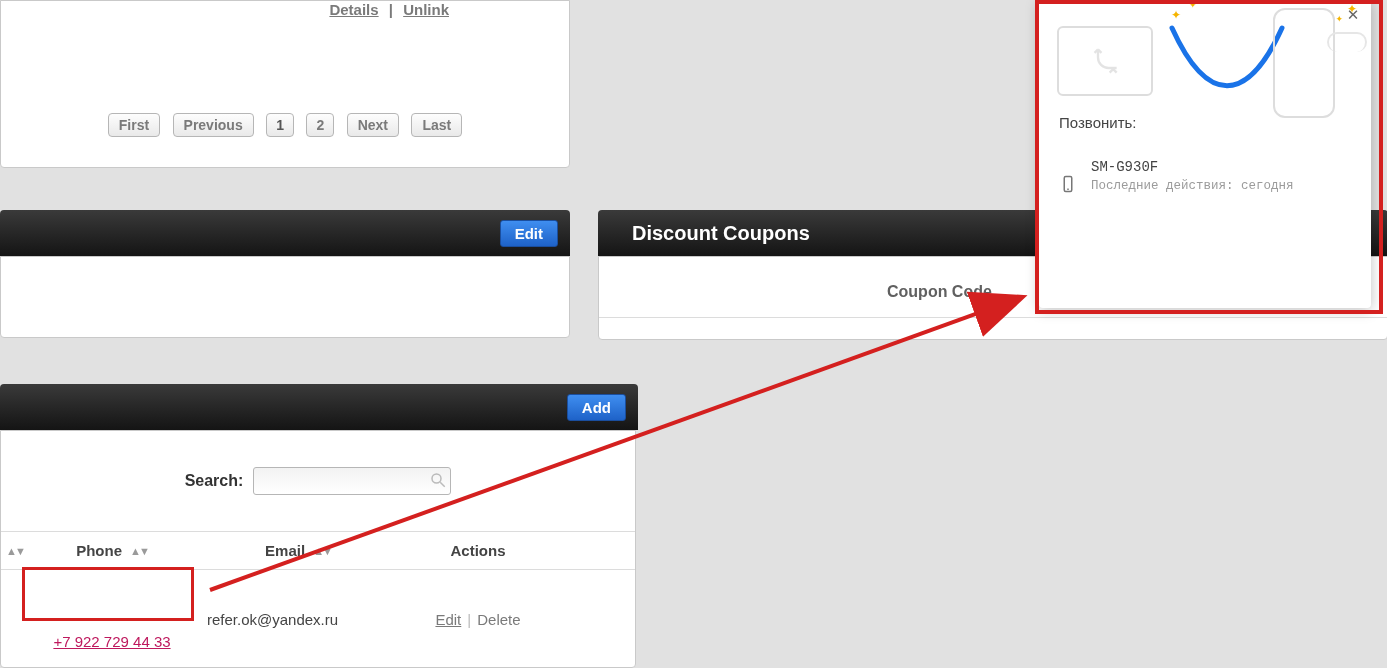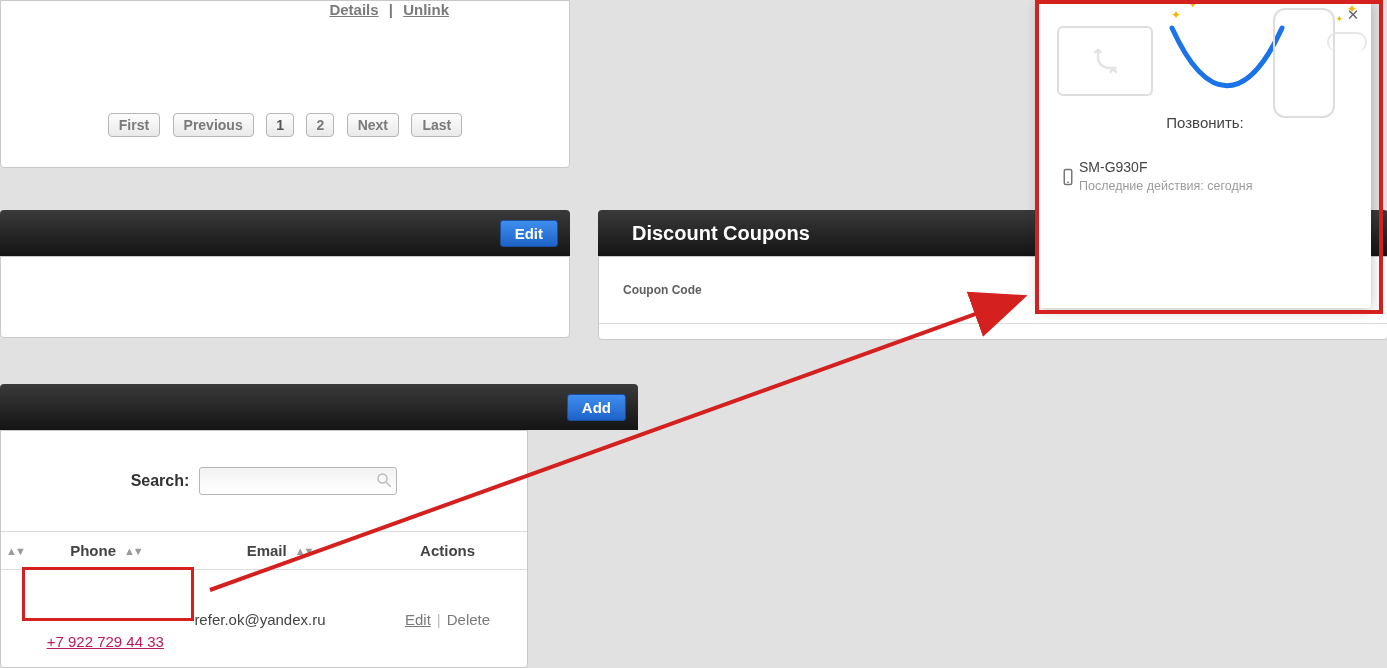--- a/index.html
+++ b/index.html
@@ -89,21 +89,21 @@
     position:absolute;
     left:0; top:256px; width:570px; height:82px;
     background:#fff;
     border:1px solid #c9c9c9;
     border-radius: 0 0 4px 4px;
   }
 
   .panel-bot-bar { left:0; top:384px; width:638px; }
   .panel-bot-body {
     position:absolute;
-    left:0; top:430px; width:528px; height:238px;
+    left:0; top:430px; width:636px; height:238px;
     background:#fff;
     border:1px solid #c9c9c9;
     border-radius: 0 0 4px 4px;
     padding-left: 8px;
   }
 
   .search-row {
     position:absolute;
     top:36px; left:0; width:100%;
     display:flex; align-items:center; justify-content:center;
@@ -179,23 +179,24 @@
     background:#fff;
     border:1px solid #c9c9c9;
     border-radius:0 0 4px 4px;
   }
   .coupon-head {
     position:absolute;
     top:26px; left:0; width:100%;
     display:flex;
     font-weight:bold;
     color:#606060;
-    font-size:12px;
+    font-size:16px;
     border-bottom:1px solid #dcdcdc;
-    padding-bottom:26px;
+    padding-bottom:16px;
+    justify-content:center;
   }
   .coupon-head .cc { width:260px; padding-left:24px; }
   .coupon-head .dc { width:200px; padding-left:20px; text-decoration:line-through; text-decoration-color:#d4201f; text-decoration-thickness:3px; }
 
   
   .popup {
     position:absolute;
     right:16px; top:0;
     width:332px; height:308px;
     background:#fff;
@@ -235,25 +236,26 @@
     border:2px solid #e6e6e6; border-radius:12px;
     border-bottom:none;
   }
   .sparkle { position:absolute; color:#f5b400; font-size:12px; }
   .sp1 { left:132px; top:8px; }
   .sp2 { left:150px; top:0px; font-size:9px; }
   .sp3 { right:14px; top:2px; }
   .sp4 { right:28px; top:14px; font-size:9px; }
 
   .popup-body { padding: 8px 20px 0 20px; }
-  .popup-title { font-size:15px; color:#444; margin: 6px 0 18px; text-align: center; }
+  .popup-title { font-size:15px; color:#444; margin: 6px 0 18px; }
   .popup-item {
-    display:flex; align-items:center; gap:2px;
+    display:flex; align-items:flex-end; gap:14px;
     padding:10px 0 16px;
     cursor:pointer;
+    font-family:Liberation Mono, monospace;
   }
   .popup-item .icn { width:18px; height:18px; color:#777; flex-shrink:0; margin-top:2px; }
   .popup-item .lbl { font-size:14px; color:#444; }
   .popup-item .sub { font-size:12.5px; color:#9b9b9b; margin-top:4px; }
 
   .popup-redbox {
     position:absolute;
     right:4px; top:0;
     width:348px; height:314px;
     border:4px solid #d4201f;

